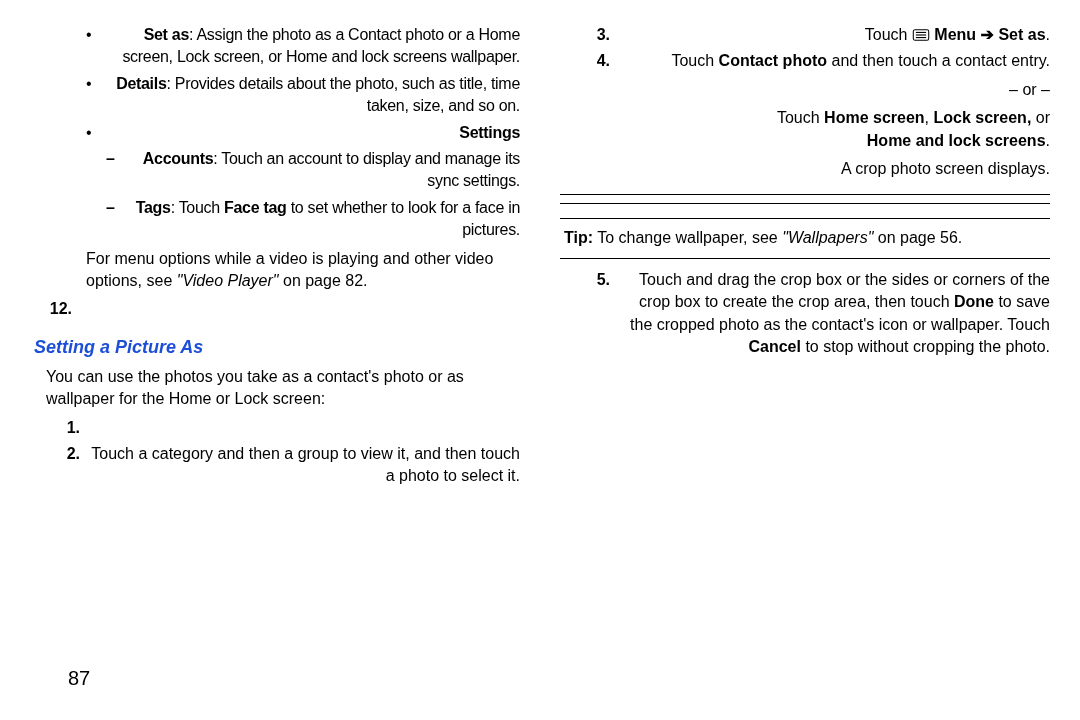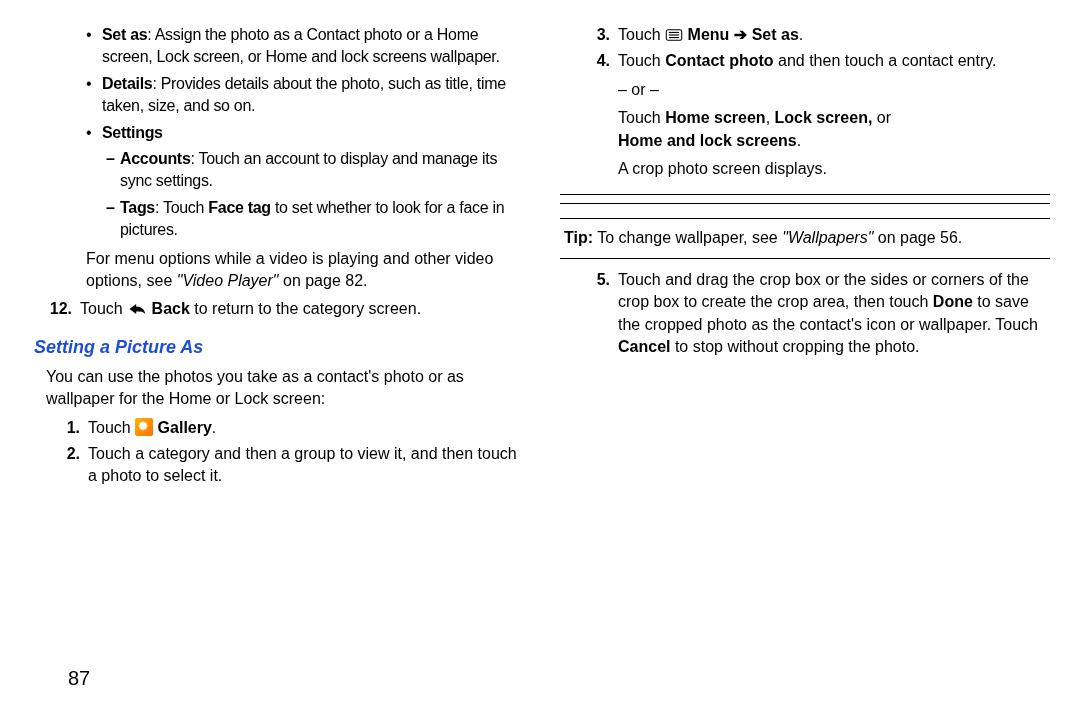--- a/index.html
+++ b/index.html
@@ -19,21 +19,21 @@
       gap: 40px;
     }
     .col {
       flex: 1;
       min-width: 0;
     }
     .bl { padding-left: 56px; }
     .bl-body { padding-left: 16px; }
     .ol-item { display: flex; margin-top: 4px; margin-bottom: 4px; }
     .ol-num { width: 34px; text-align: right; font-weight: bold; padding-right: 8px; flex-shrink:0; }
-    .ol-txt { flex: 1; }
+    .ol-txt { flex: 1; text-align: right; }
     .ul-item { display: flex; margin-top: 4px; margin-bottom: 4px; }
     .ul-bullet { width: 16px; flex-shrink:0; }
     .dash { width: 14px; flex-shrink:0; }
     .bold { font-weight: bold; }
     .ital { font-style: italic; }
     .narrow { font-stretch: condensed; letter-spacing: -0.3px; }
     .heading {
       font-weight: bold;
       font-style: italic;
       color: #1d4ed8;
@@ -108,36 +108,28 @@
         </div>
       </div>
     </div>
 
     <p class="spaced" style="padding-left:56px;">
       <span>For menu options while a video is playing and other video options, see </span><span class="ital">"Video Player"</span><span> on page 82.</span>
     </p>
 
     <div class="ol-item" style="padding-left:16px;">
       <span class="ol-num">12.</span>
-      <span class="ol-txt">
-        <span>Touch </span><span class="icon-back"><svg viewBox="0 0 24 16">
-              <path d="M3 8 L11 2 L11 5 C18 5 21 9 22 14 C19 11 16 11 11 11 L11 14 Z" fill="#000"></path>
-            </svg></span><span class="bold"> Back</span><span> to return to the category screen.</span>
-      </span>
     </div>
 
     <div class="heading">Setting a Picture As</div>
 
     <p class="bl-body spaced">You can use the photos you take as a contact's photo or as wallpaper for the Home or Lock screen:</p>
 
     <div class="ol-item" style="padding-left:24px;">
       <span class="ol-num">1.</span>
-      <span class="ol-txt">
-        <span>Touch </span><span class="icon-gallery"></span><span class="bold"> Gallery</span><span>.</span>
-      </span>
     </div>
 
     <div class="ol-item" style="padding-left:24px;">
       <span class="ol-num">2.</span>
       <span class="ol-txt">Touch a category and then a group to view it, and then touch a photo to select it.</span>
     </div>
 
   </div>
 
   <div class="col">

